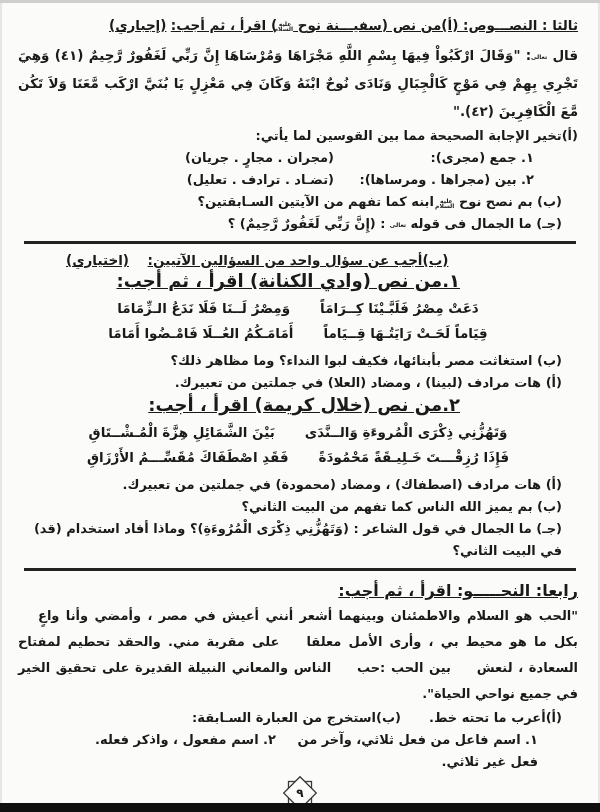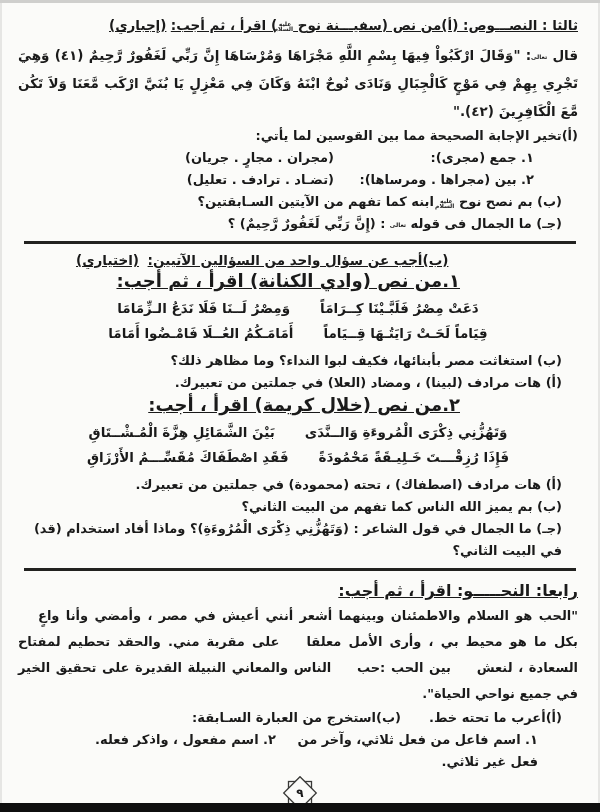--- a/index.html
+++ b/index.html
@@ -22,21 +22,21 @@
     display:inline-block;width:16px;font-size:6px;line-height:5px;
     text-align:center;vertical-align:middle;text-decoration:none;
   }
   .verse{margin:6px 0 0 0;font-size:13.5px;line-height:28px;text-align:justify;}
   .qrow{font-size:13px;line-height:22px;}
   .indent{padding-right:16px;}
   .choice{display:flex;padding-right:44px;}
   .cq{width:200px;}
   .sep{border:none;border-top:3px solid #222220;margin:6px 2px 0 6px;height:0;}
   .center-rel{position:relative;text-align:center;margin-top:6px;}
-  .side2{position:absolute;left:58px;top:0;}
+  .side2{position:absolute;left:48px;top:0;}
   .subq{font-size:18px;line-height:22px;padding-right:118px;}
   .poem{margin:4px 0;}
   .bayt{display:flex;justify-content:center;gap:30px;font-size:13.5px;line-height:25px;}
   .para{margin:0;font-size:13px;line-height:26px;text-align:justify;}
   .u{margin-left:20px;}
   .abrow{display:flex;padding-right:16px;}
   .bpos{margin-right:28px;}
   .brow{display:flex;padding-right:40px;}
   .bi1{width:262px;}
   .badge{position:absolute;top:770px;left:50%;transform:translateX(-50%);width:40px;height:40px;}
@@ -95,21 +95,21 @@
     <div class="poem">
       <div class="bayt">
         <span>وَتَهُزُّنِي ذِكْرَى الْمُروءَةِ وَالــنَّدَى</span>
         <span>بَيْنَ الشَّمَائِلِ هِزَّةَ الْمُـشْــتَاقِ</span>
       </div>
       <div class="bayt">
         <span>فَإِذَا رُزِقْـــتَ خَـلِيـقَةً مَحْمُودَةً</span>
         <span>فَقَدِ اصْطَفَاكَ مُقَسِّـــمُ الأَرْزَاقِ</span>
       </div>
     </div>
-    <div class="qrow indent">(أ) هات مرادف (اصطفاك) ، تحته (محمودة) في جملتين من تعبيرك.</div>
+    <div class="qrow indent">(أ) هات مرادف (اصطفاك) ، ومضاد (محمودة) في جملتين من تعبيرك.</div>
     <div class="qrow indent">(ب) بم يميز الله الناس كما تفهم من البيت الثاني؟</div>
     <div class="qrow indent">(جـ) ما الجمال في قول الشاعر : (وَتَهُزُّنِي ذِكْرَى الْمُرُوءَةِ)؟ وماذا أفاد استخدام (قد) في البيت الثاني؟</div>
 
     <hr class="sep">
 
     <div class="hdr" style="margin-top:8px;font-size:16px;line-height:24px;">رابعا: النحـــــو: اقرأ ، ثم أجب:</div>
 
     <p class="para"><span>"الحب هو السلام والاطمئنان وبينهما أشعر أنني أعيش في مصر ، وأمضي وأنا </span><span class="u">واعٍ</span><span> بكل ما هو محيط بي ، وأرى الأمل </span><span class="u">معلقا</span><span> على مقربة مني. والحقد تحطيم لمفتاح السعادة ، </span><span class="u">لنعش</span><span> بين الحب :</span><span class="u">حب</span><span> الناس والمعاني النبيلة القديرة على تحقيق الخير في جميع نواحي الحياة".</span></p>
 
     <div class="qrow abrow">

